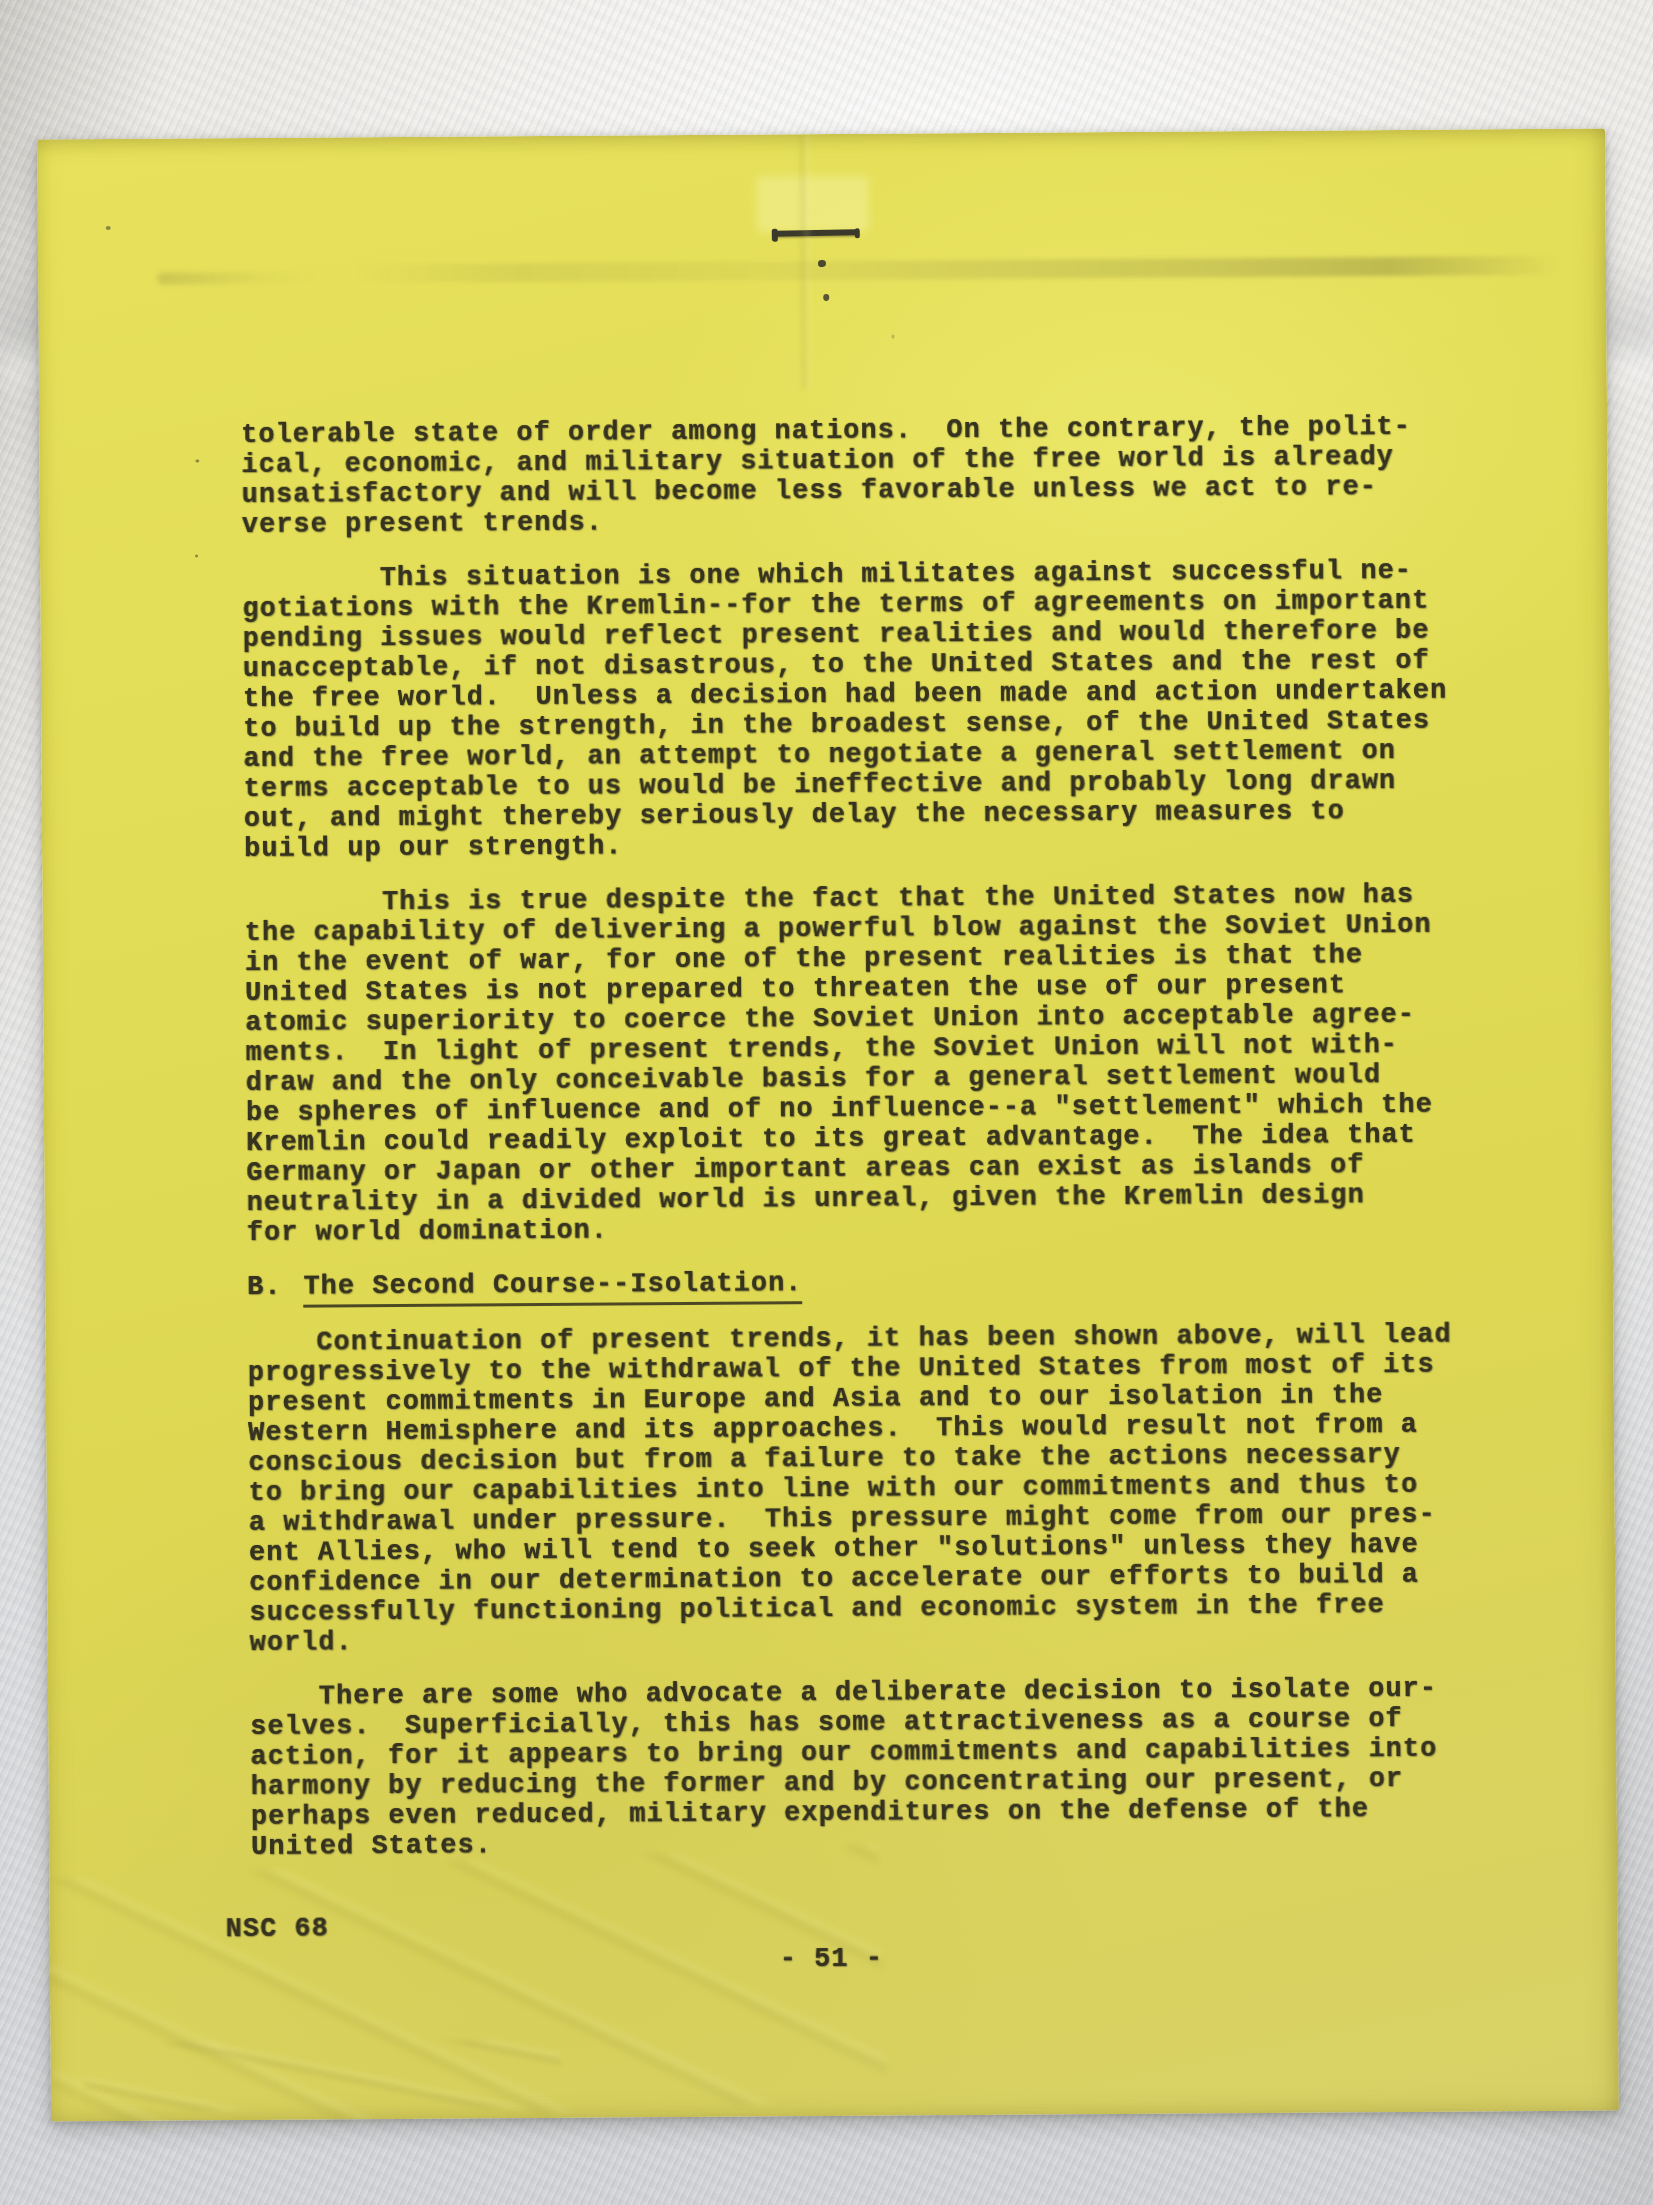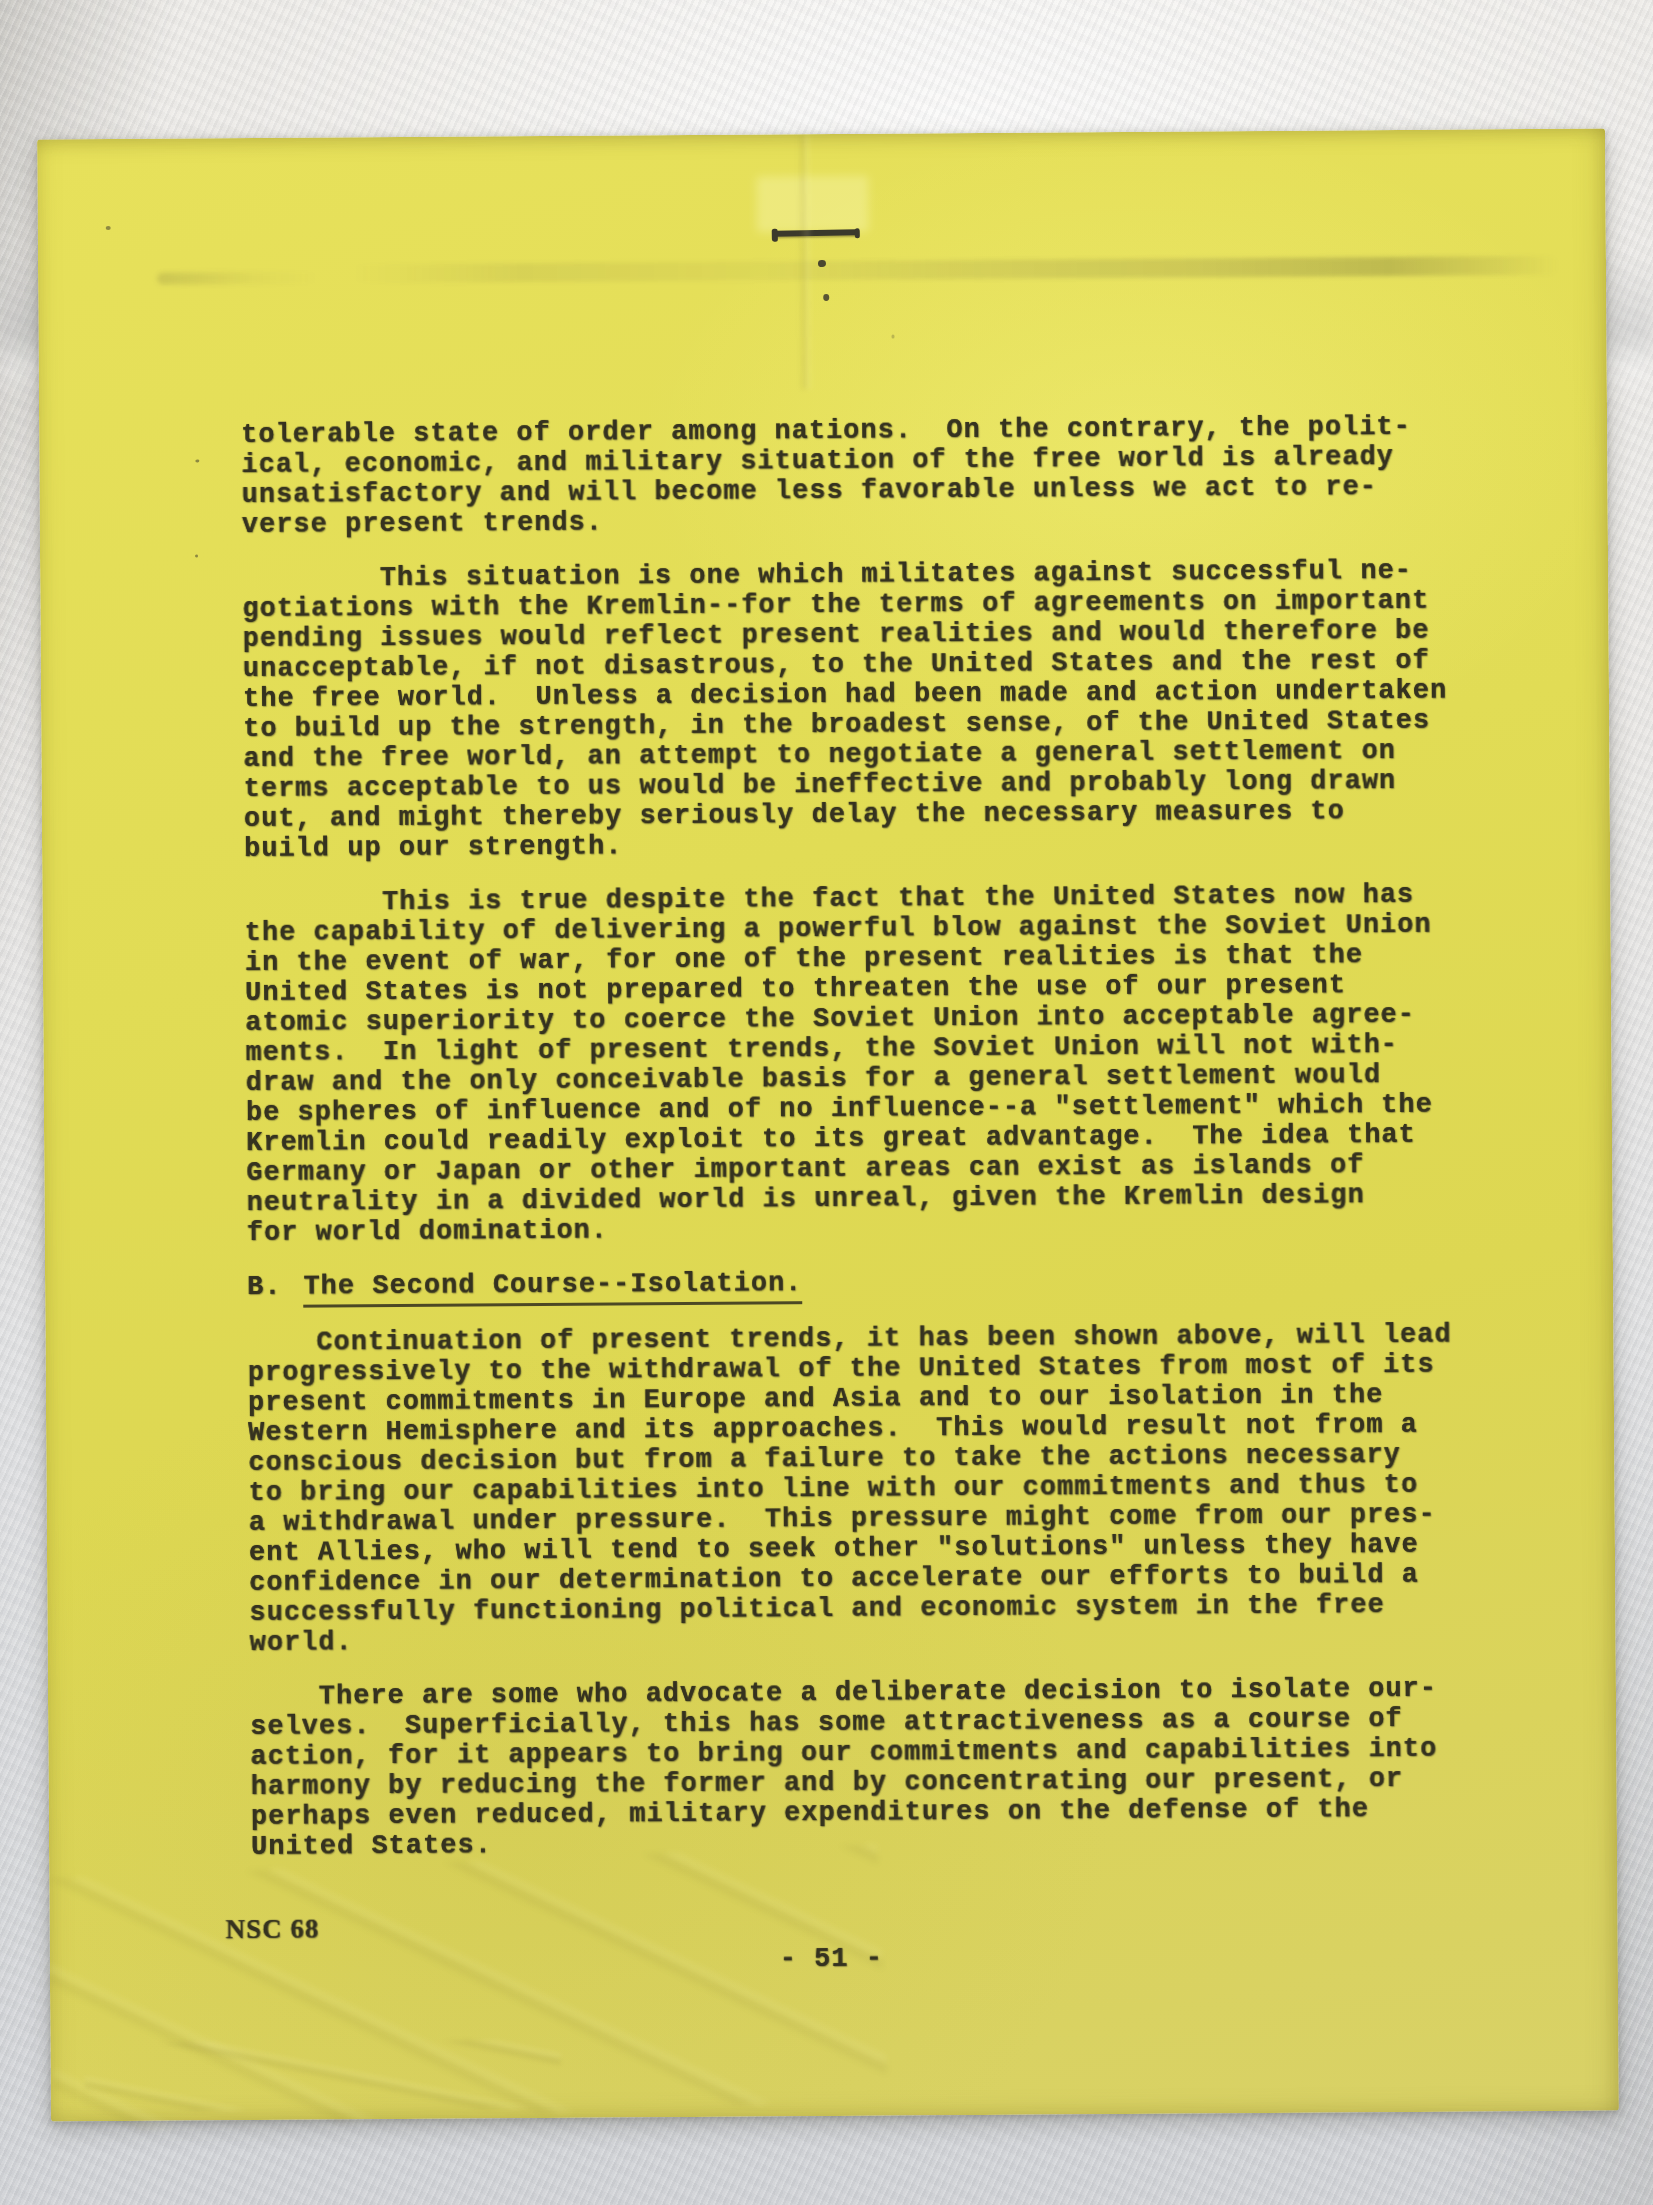--- a/index.html
+++ b/index.html
@@ -48,21 +48,21 @@
     position:absolute;left:202px;top:282px;width:1224px;
     filter:blur(0.2px);
   }
   .para{white-space:pre-wrap;margin:0 0 24px 0;}
   .section-heading{margin:5.1px 0 25.5px 0;white-space:pre;}
   .section-title{
     border-bottom:3.4px solid rgba(50,47,28,.85);
     padding-bottom:2.5px;
   }
   .head-gap{display:inline-block;width:22px;}
-  .footer-id{position:absolute;left:176px;top:1776px;white-space:pre;filter:blur(0.2px);font-family:Liberation Serif, serif;}
+  .footer-id{position:absolute;left:176px;top:1776px;white-space:pre;filter:blur(0.2px);}
   .footer-page{position:absolute;left:671px;top:1810px;width:221px;text-align:center;white-space:pre;filter:blur(0.2px);}
   
   .staple-impression{
     position:absolute;left:719px;top:42px;width:112px;height:56px;
     background:rgba(255,255,205,.30);filter:blur(4.2px);border-radius:3.4px;
   }
   .staple-mark{
     position:absolute;left:736px;top:96px;width:85px;height:6px;
     background:#3b392c;border-radius:2.5px;transform:rotate(-.6deg);
     box-shadow:0 1.7px 1.7px rgba(120,112,40,.5);

